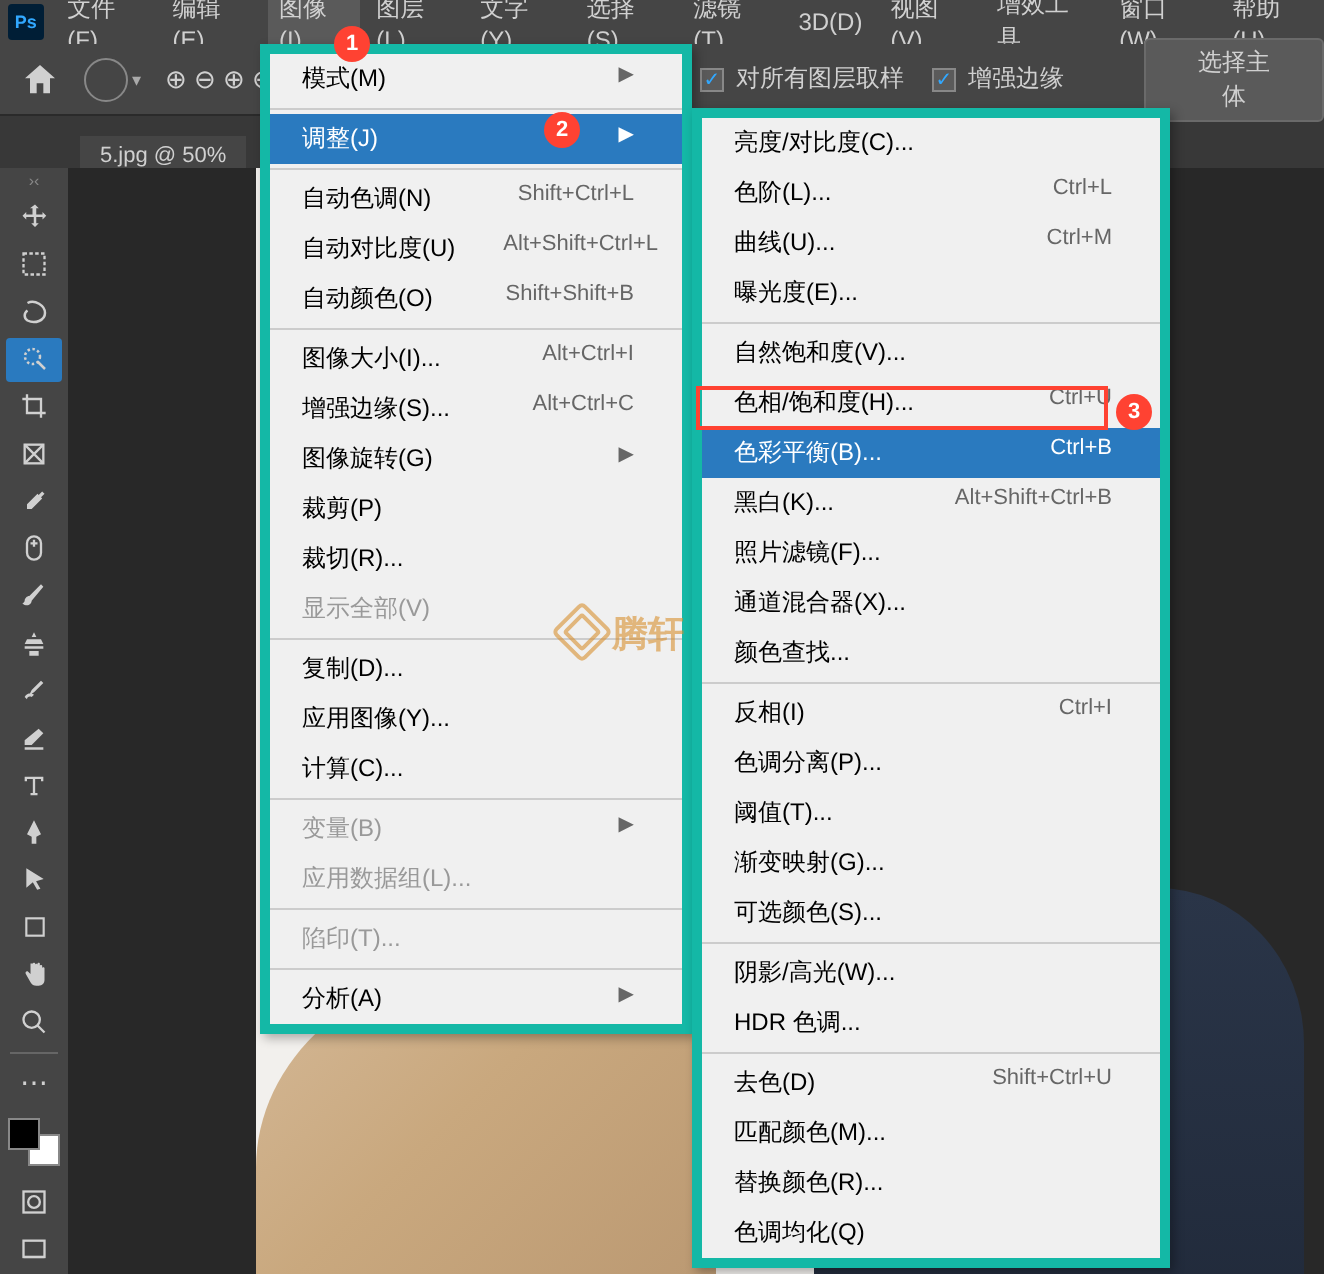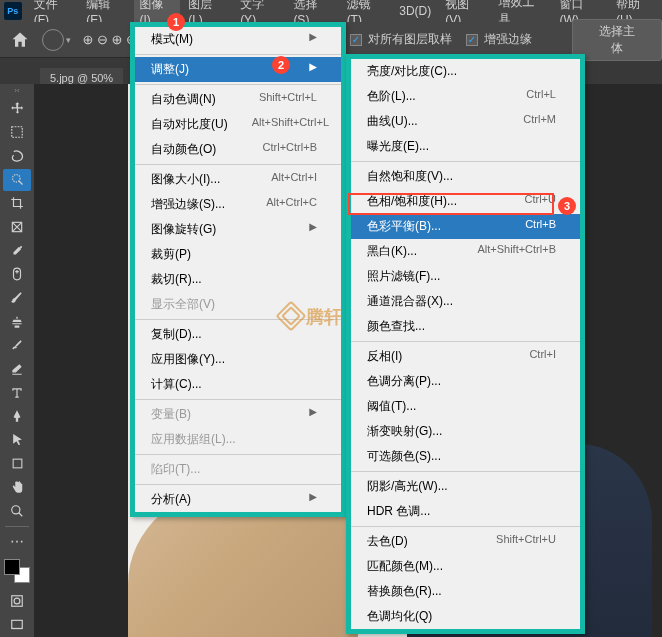--- a/index.html
+++ b/index.html
@@ -245,21 +245,21 @@
   <div class="dd-item">
       <span>自动色调(N)</span>
       <span class="shortcut">Shift+Ctrl+L</span>
     </div>
   <div class="dd-item">
       <span>自动对比度(U)</span>
       <span class="shortcut">Alt+Shift+Ctrl+L</span>
     </div>
   <div class="dd-item">
       <span>自动颜色(O)</span>
-      <span class="shortcut">Ctrl+Ctrl+B</span>
+      <span class="shortcut">Shift+Shift+B</span>
     </div>
   <div class="dd-sep"></div>
   <div class="dd-item">
       <span>图像大小(I)...</span>
       <span class="shortcut">Alt+Ctrl+I</span>
     </div>
   <div class="dd-item">
       <span>增强边缘(S)...</span>
       <span class="shortcut">Alt+Ctrl+C</span>
     </div>

